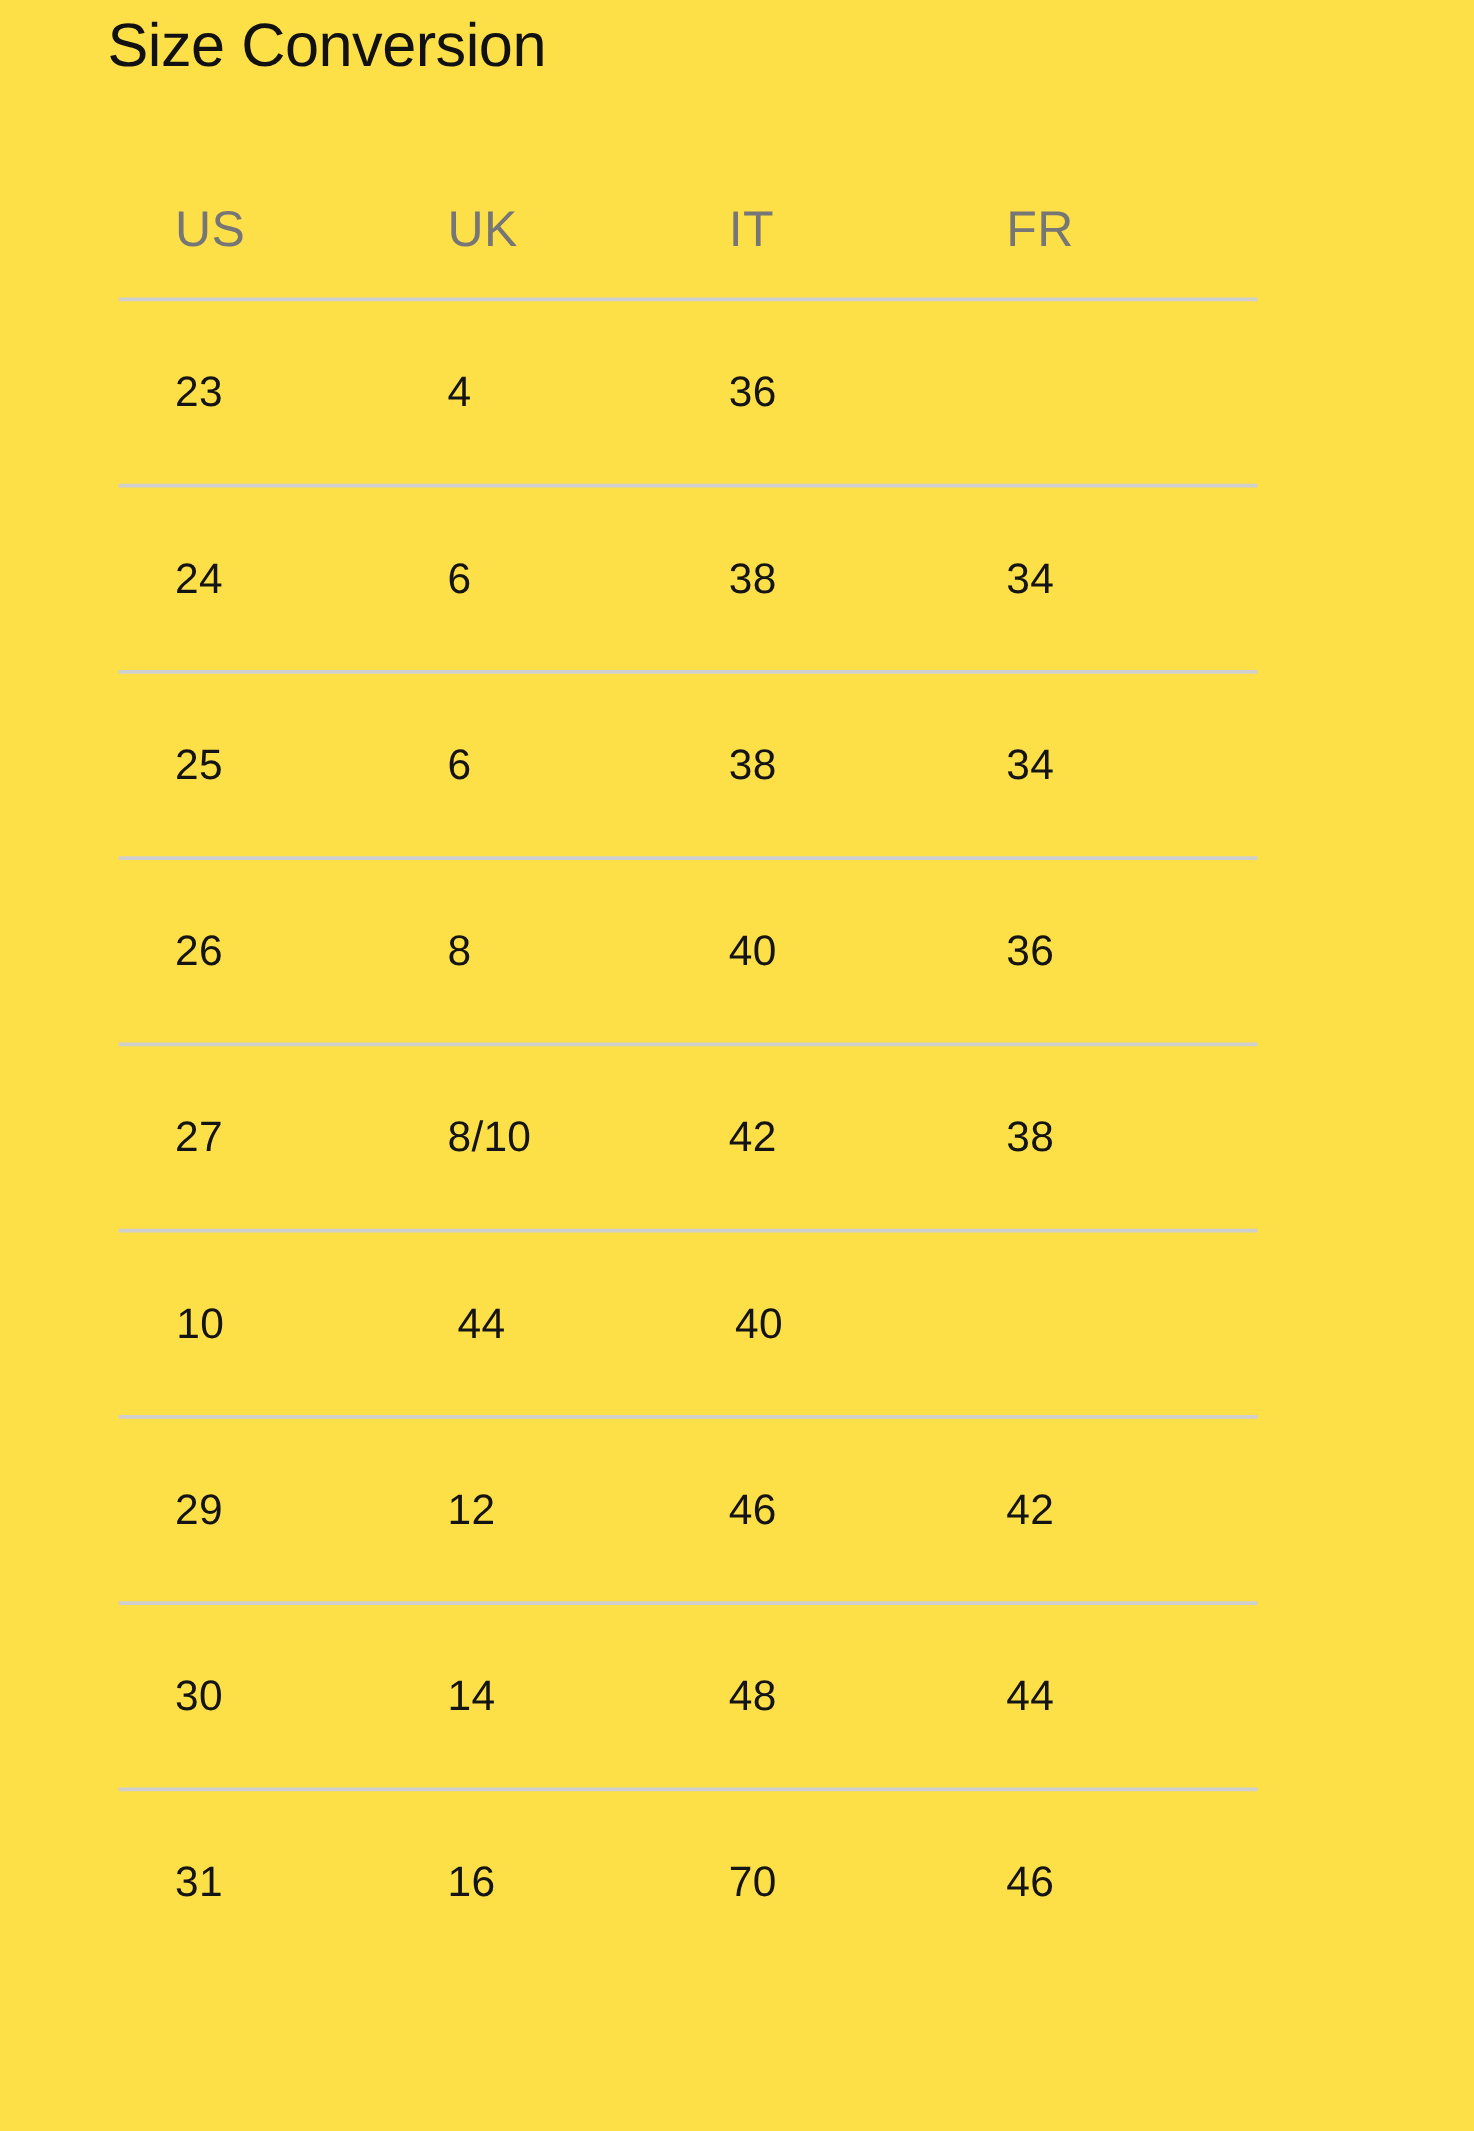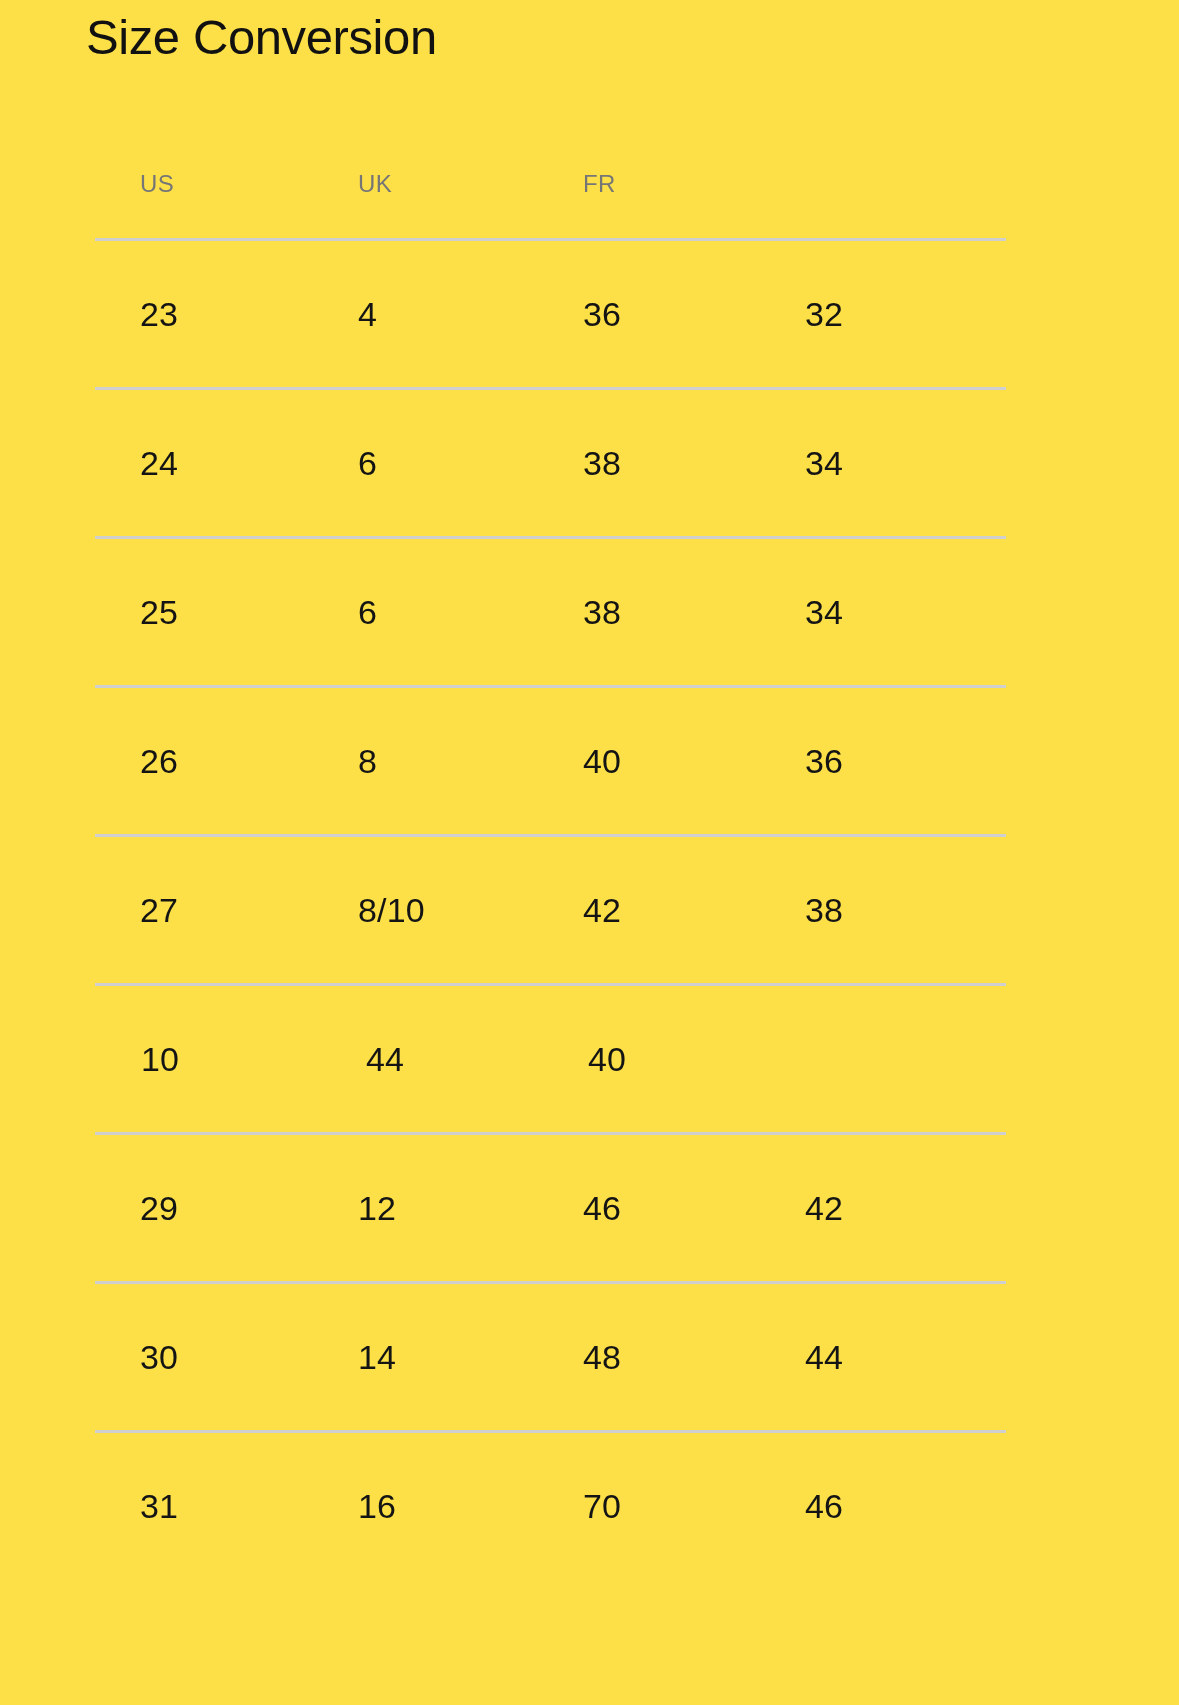--- a/index.html
+++ b/index.html
@@ -42,21 +42,21 @@
     width: 911px;
   }
 
   .table-header {
     display: flex;
     height: 108px;
     align-items: center;
   }
 
   .table-header .cell {
-    font-size: 24px;
+    font-size: 40px;
     font-weight: 400;
     color: #767676;
     letter-spacing: 0.3px;
   }
 
   .divider {
     width: 100%;
     height: 3px;
     background: #cfcfcf;
   }
@@ -87,30 +87,30 @@
 
 <div class="page">
 
   <div class="page-title">Size Conversion</div>
 
   <div class="size-table">
 
     <div class="table-header">
       <div class="cell col-0">US</div>
       <div class="cell col-1">UK</div>
+      <div class="cell col-2">IT</div>
       <div class="cell col-3">FR</div>
     </div>
 
     <div class="divider"></div>
 
     <div class="table-row">
       <div class="cell col-0">23</div>
       <div class="cell col-1">4</div>
       <div class="cell col-2">36</div>
-      <div class="cell col-3">32</div>
     </div>
 
     <div class="divider"></div>
 
     <div class="table-row">
       <div class="cell col-0">24</div>
       <div class="cell col-1">6</div>
       <div class="cell col-2">38</div>
       <div class="cell col-3">34</div>
     </div>

